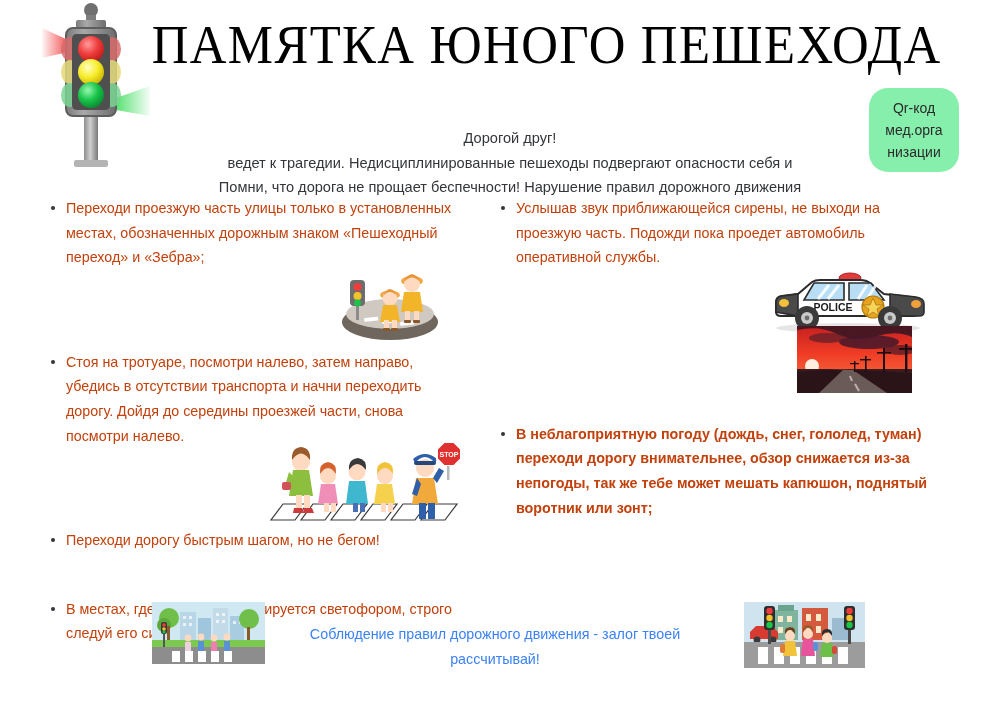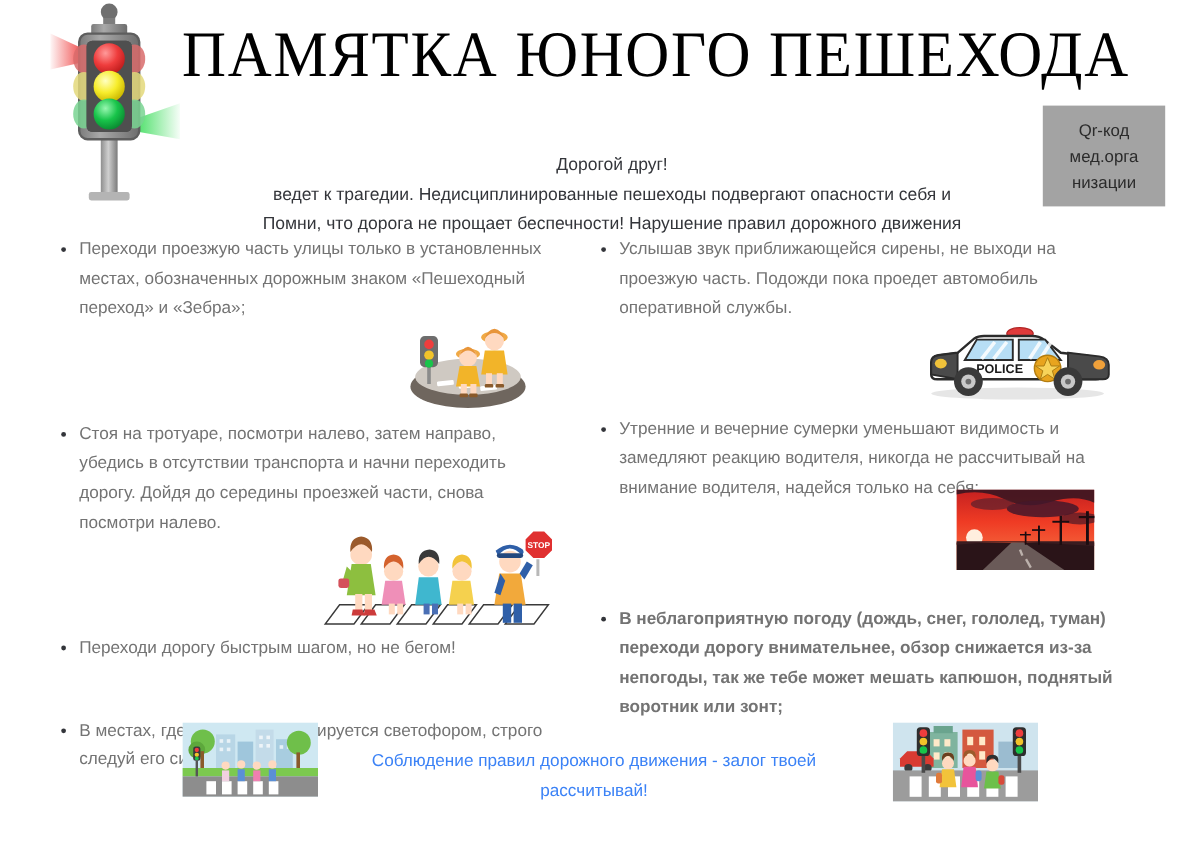--- a/index.html
+++ b/index.html
@@ -38,39 +38,40 @@
     margin-top: 40px;
   }
   .intro .line { display: block; }
 
   
   .traffic-light { position: absolute; left: 28px; top: 2px; width: 140px; height: 168px; }
 
   
   .qr-box {
     position: absolute; left: 869px; top: 88px;
-    width: 102px; height: 84px;
-    background: #a3a3a3;
+    width: 90px; height: 84px;
+    background: #86efac;
     display: flex; flex-direction: column;
     align-items: center; justify-content: center;
     font-size: 14px; line-height: 22px; color: #2b2b2b;
     text-align: center;
+    border-radius: 19px;
   }
 
   
   .col { position: absolute; top: 196px; }
   .col-left  { left: 48px;  width: 415px; }
   .col-right { left: 498px; width: 430px; }
 
   .bullet {
     position: relative;
     padding-left: 18px;
     font-size: 14.3px;
     line-height: 24.6px;
-    color: #737373;
+    color: #c2410c;
   }
   .bullet::before {
     content: "";
     position: absolute; left: 3px; top: 10px;
     width: 4px; height: 4px; border-radius: 50%;
     background: #33353a;
   }
 
   .img-wrap { position: relative; }
 
@@ -306,21 +307,20 @@
 
       <circle cx="41" cy="52" r="12" fill="#3a3a3a"></circle>
       <circle cx="41" cy="52" r="6" fill="#c9c9c9"></circle>
       <circle cx="41" cy="52" r="2.4" fill="#6d6d6d"></circle>
       <circle cx="124" cy="52" r="12" fill="#3a3a3a"></circle>
       <circle cx="124" cy="52" r="6" fill="#c9c9c9"></circle>
       <circle cx="124" cy="52" r="2.4" fill="#6d6d6d"></circle>
     </svg>
   </div>
 
-  <div class="bullet" style="margin-top:8px;">Утренние и вечерние сумерки уменьшают видимость и замедляют реакцию водителя, никогда не рассчитывай на внимание водителя, надейся только на себя;</div>
 
   <div class="img-wrap" style="height:72px;">
     <svg class="pic" style="position:absolute;left:299px;top:-12px;" width="115" height="67" viewBox="0 0 115 67" xmlns="http://www.w3.org/2000/svg">
       <defs>
         <linearGradient id="skyG" x1="0" y1="0" x2="0" y2="1">
           <stop offset="0%" stop-color="#c52020"></stop>
           <stop offset="40%" stop-color="#ef3b24"></stop>
           <stop offset="75%" stop-color="#f4623a"></stop>
           <stop offset="100%" stop-color="#f08a5a"></stop>
         </linearGradient>

